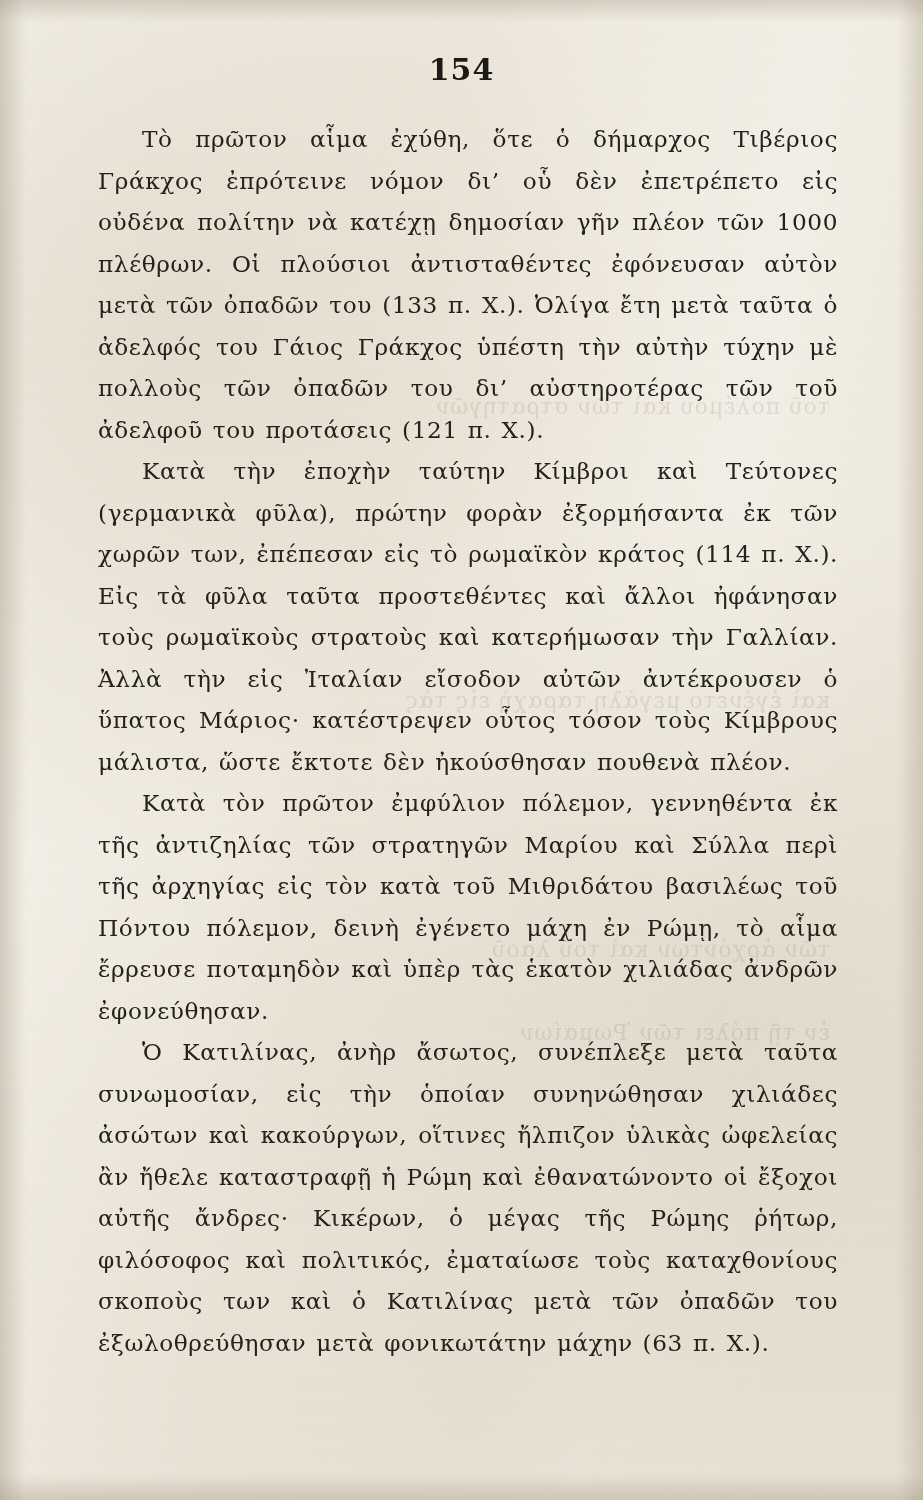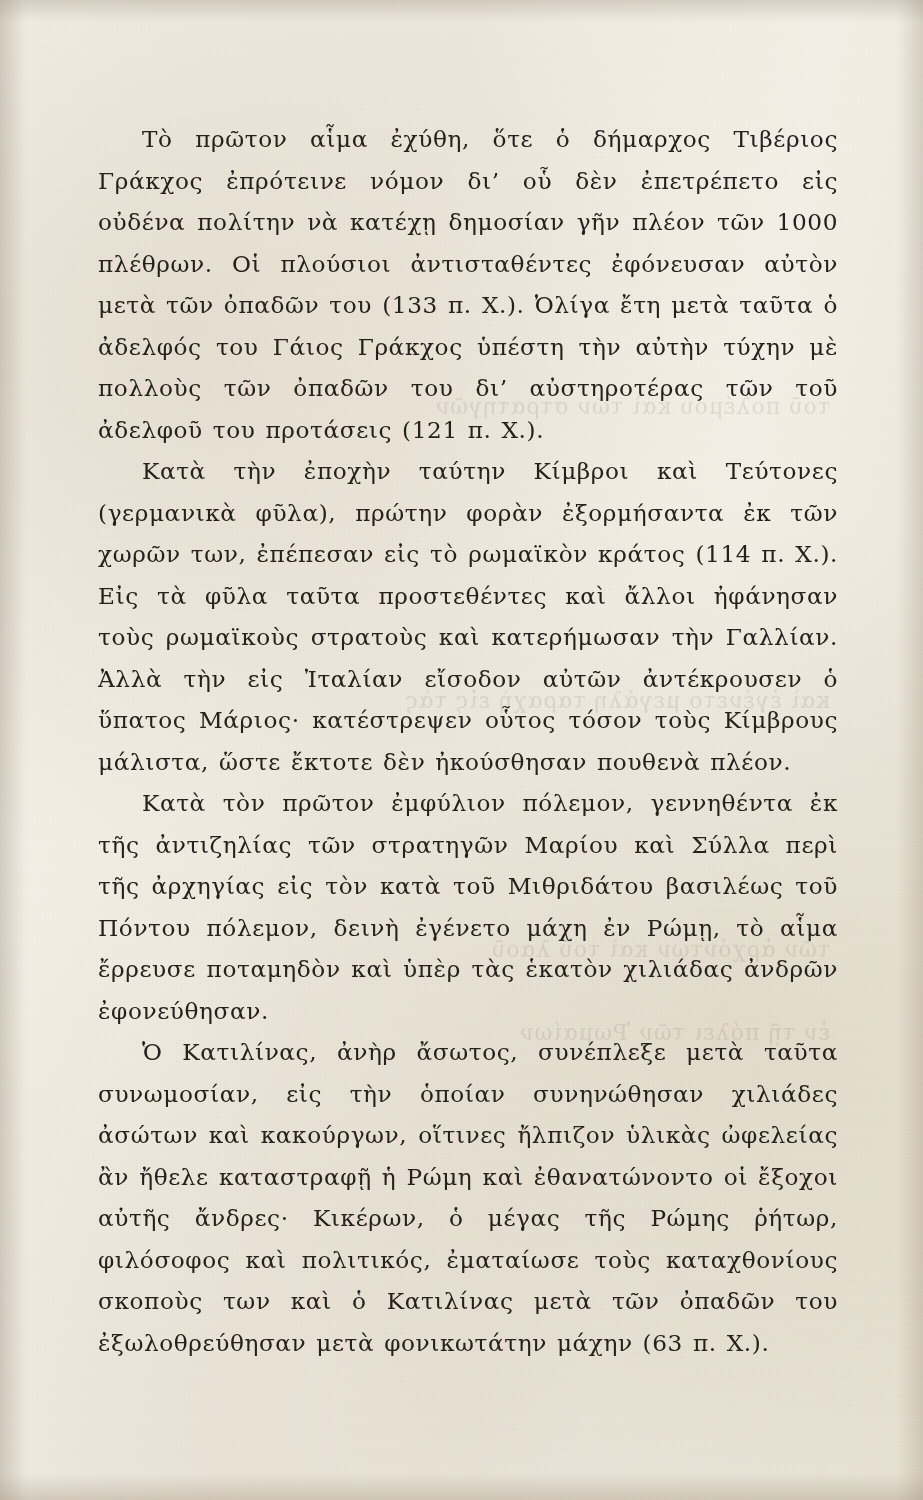--- a/index.html
+++ b/index.html
@@ -107,20 +107,21 @@
 
 <div class="page">
 
   <div class="grain"></div>
 
   <div class="bleed b1">τοῦ πολέμου καὶ τῶν στρατηγῶν</div>
   <div class="bleed b2">καὶ ἐγένετο μεγάλη ταραχὴ εἰς τὰς</div>
   <div class="bleed b3">τῶν ἀρχόντων καὶ τοῦ λαοῦ</div>
   <div class="bleed b4">ἐν τῇ πόλει τῶν Ῥωμαίων</div>
 
+  <div class="page-number">154</div>
 
   <div class="text-block">
     <p class="para">Τὸ πρῶτον αἷμα ἐχύθη, ὅτε ὁ δήμαρχος Τιβέριος Γράκχος ἐπρότεινε νόμον δι’ οὗ δὲν ἐπετρέπετο εἰς οὐδένα πολίτην νὰ κατέχῃ δημοσίαν γῆν πλέον τῶν 1000 πλέθρων. Οἱ πλούσιοι ἀντισταθέντες ἐφόνευσαν αὐτὸν μετὰ τῶν ὀπαδῶν του (133 π. Χ.). Ὀλίγα ἔτη μετὰ ταῦτα ὁ ἀδελφός του Γάιος Γράκχος ὑπέστη τὴν αὐτὴν τύχην μὲ πολλοὺς τῶν ὀπαδῶν του δι’ αὐστηροτέρας τῶν τοῦ ἀδελφοῦ του προτάσεις (121 π. Χ.).</p>
     <p class="para">Κατὰ τὴν ἐποχὴν ταύτην Κίμβροι καὶ Τεύτονες (γερμανικὰ φῦλα), πρώτην φορὰν ἐξορμήσαντα ἐκ τῶν χωρῶν των, ἐπέπεσαν εἰς τὸ ρωμαϊκὸν κράτος (114 π. Χ.). Εἰς τὰ φῦλα ταῦτα προστεθέντες καὶ ἄλλοι ἠφάνησαν τοὺς ρωμαϊκοὺς στρατοὺς καὶ κατερήμωσαν τὴν Γαλλίαν. Ἀλλὰ τὴν εἰς Ἰταλίαν εἴσοδον αὐτῶν ἀντέκρουσεν ὁ ὕπατος Μάριος· κατέστρεψεν οὗτος τόσον τοὺς Κίμβρους μάλιστα, ὥστε ἔκτοτε δὲν ἠκούσθησαν πουθενὰ πλέον.</p>
     <p class="para">Κατὰ τὸν πρῶτον ἐμφύλιον πόλεμον, γεννηθέντα ἐκ τῆς ἀντιζηλίας τῶν στρατηγῶν Μαρίου καὶ Σύλλα περὶ τῆς ἀρχηγίας εἰς τὸν κατὰ τοῦ Μιθριδάτου βασιλέως τοῦ Πόντου πόλεμον, δεινὴ ἐγένετο μάχη ἐν Ρώμῃ, τὸ αἷμα ἔρρευσε ποταμηδὸν καὶ ὑπὲρ τὰς ἑκατὸν χιλιάδας ἀνδρῶν ἐφονεύθησαν.</p>
     <p class="para">Ὁ Κατιλίνας, ἀνὴρ ἄσωτος, συνέπλεξε μετὰ ταῦτα συνωμοσίαν, εἰς τὴν ὁποίαν συνηνώθησαν χιλιάδες ἀσώτων καὶ κακούργων, οἵτινες ἤλπιζον ὑλικὰς ὠφελείας ἂν ἤθελε καταστραφῇ ἡ Ρώμη καὶ ἐθανατώνοντο οἱ ἔξοχοι αὐτῆς ἄνδρες· Κικέρων, ὁ μέγας τῆς Ρώμης ῥήτωρ, φιλόσοφος καὶ πολιτικός, ἐματαίωσε τοὺς καταχθονίους σκοποὺς των καὶ ὁ Κατιλίνας μετὰ τῶν ὀπαδῶν του ἐξωλοθρεύθησαν μετὰ φονικωτάτην μάχην (63 π. Χ.).</p>
   </div>
 
   <div class="edge-shadow top"></div>
   <div class="edge-shadow"></div>

